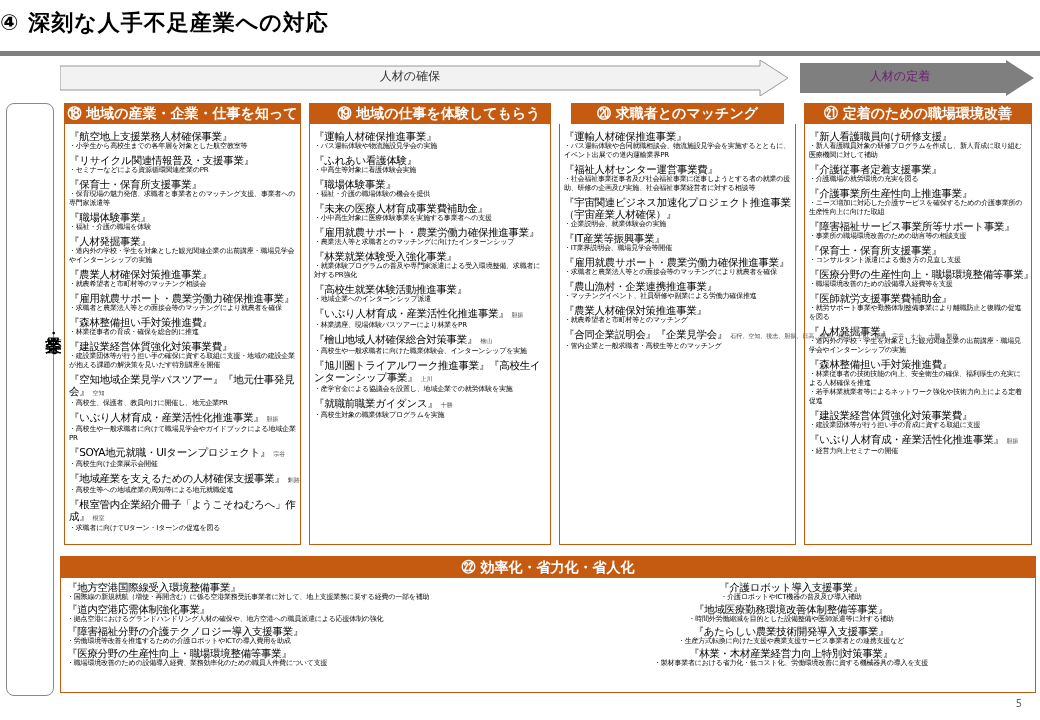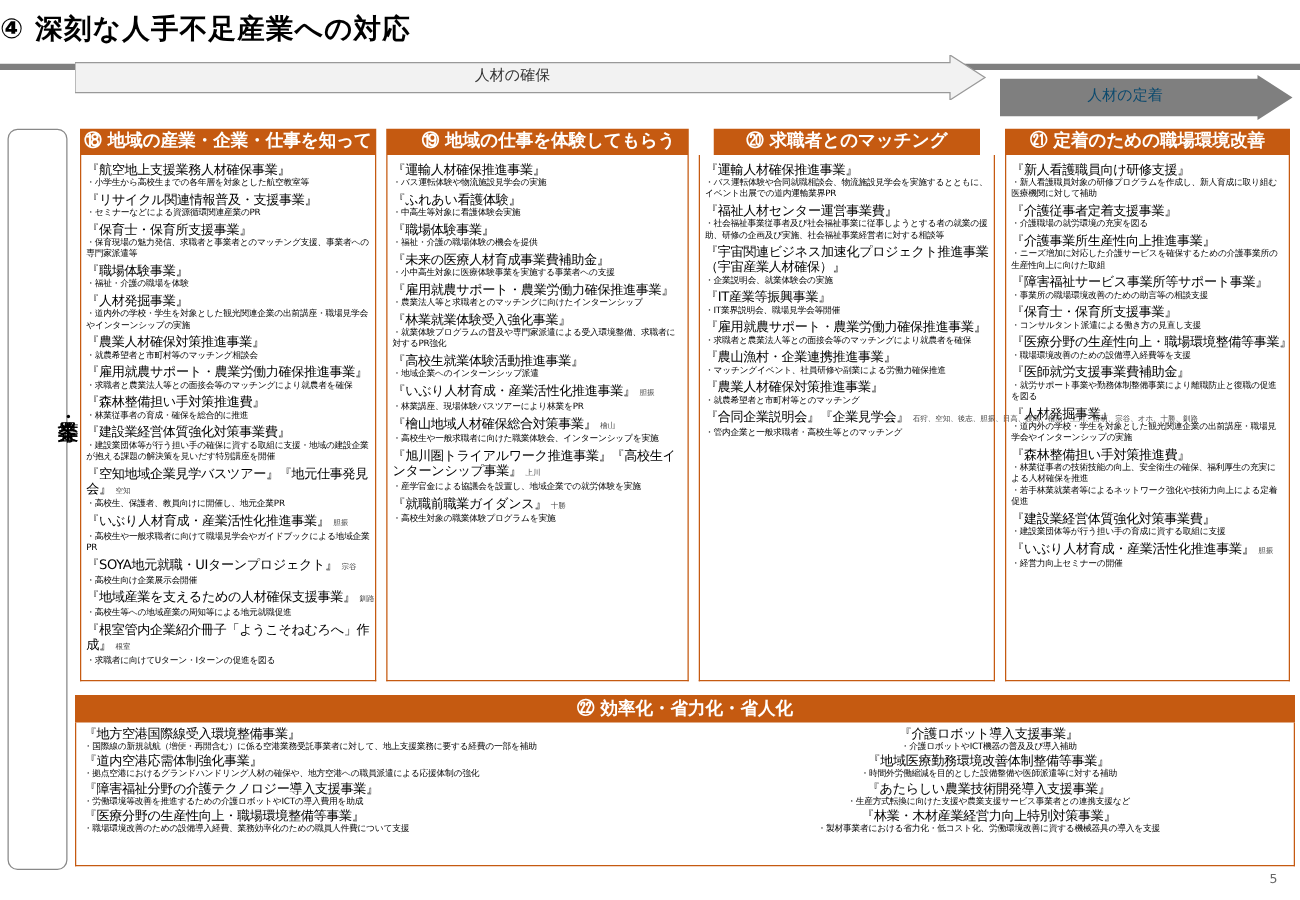--- a/index.html
+++ b/index.html
@@ -1,23 +1,23 @@
 <!DOCTYPE html>
 <html><head>
 <meta charset="utf-8">
 <style>
   * { box-sizing: border-box; margin: 0; padding: 0; }
   body { width: 1040px; height: 720px; background: #ffffff; font-family: "DejaVu Sans", sans-serif; color: #000; position: relative; overflow: hidden; }
   .title { position: absolute; left: 0; top: 8px; width: 1040px; font-size: 22px; font-weight: bold; letter-spacing: 1px; }
   .title-rule { position: absolute; left: 0; top: 51px; width: 1040px; height: 5px; background: #7f7f7f; }
-  .arrow-secure { position: absolute; left: 60px; top: 44px; width: 730px; height: 36px; }
+  .arrow-secure { position: absolute; left: 60px; top: 60px; width: 730px; height: 36px; }
   .arrow-retain { position: absolute; left: 800px; top: 60px; width: 236px; height: 36px; }
   .arrow-label { position: absolute; top: 0; height: 36px; line-height: 32px; text-align: center; font-size: 12px; }
   .arrow-secure .arrow-label { left: 0; width: 700px; color: #333; }
-  .arrow-retain .arrow-label { left: 0; width: 200px; color: #0c4a6e; }
+  .arrow-retain .arrow-label { left: 0; width: 200px; color: #701a75; }
   .side { position: absolute; left: 6px; top: 103px; width: 48px; height: 593px; border: 1px solid #888; border-radius: 8px; }
   .side-label { position: absolute; left: 0; top: 220px; width: 46px; text-align: center; font-size: 17px; line-height: 23px; writing-mode: vertical-rl; margin-left: 12px; }
   .col { position: absolute; top: 103px; height: 442px; }
   .col-head { height: 21px; background: #c55a11; color: #fff; font-size: 14px; font-weight: bold; text-align: center; line-height: 21px; }
   .col-body { border: 1.5px solid #c55a11; border-top: none; height: 421px; padding: 3px 4px; margin: 0 4px 0 4px; }
   .item-title { font-size: 10.5px; line-height: 12px; margin-top: 3px; white-space: nowrap; letter-spacing: -0.3px; }
   .item-title.wrap { white-space: normal; }
   .item-region { font-size: 6px; color: #444; margin-left: 3px; letter-spacing: 0; }
   .item-desc { font-size: 7px; line-height: 9px; letter-spacing: -0.2px; }
   .bottom { position: absolute; left: 60px; top: 556px; width: 976px; height: 137px; }

